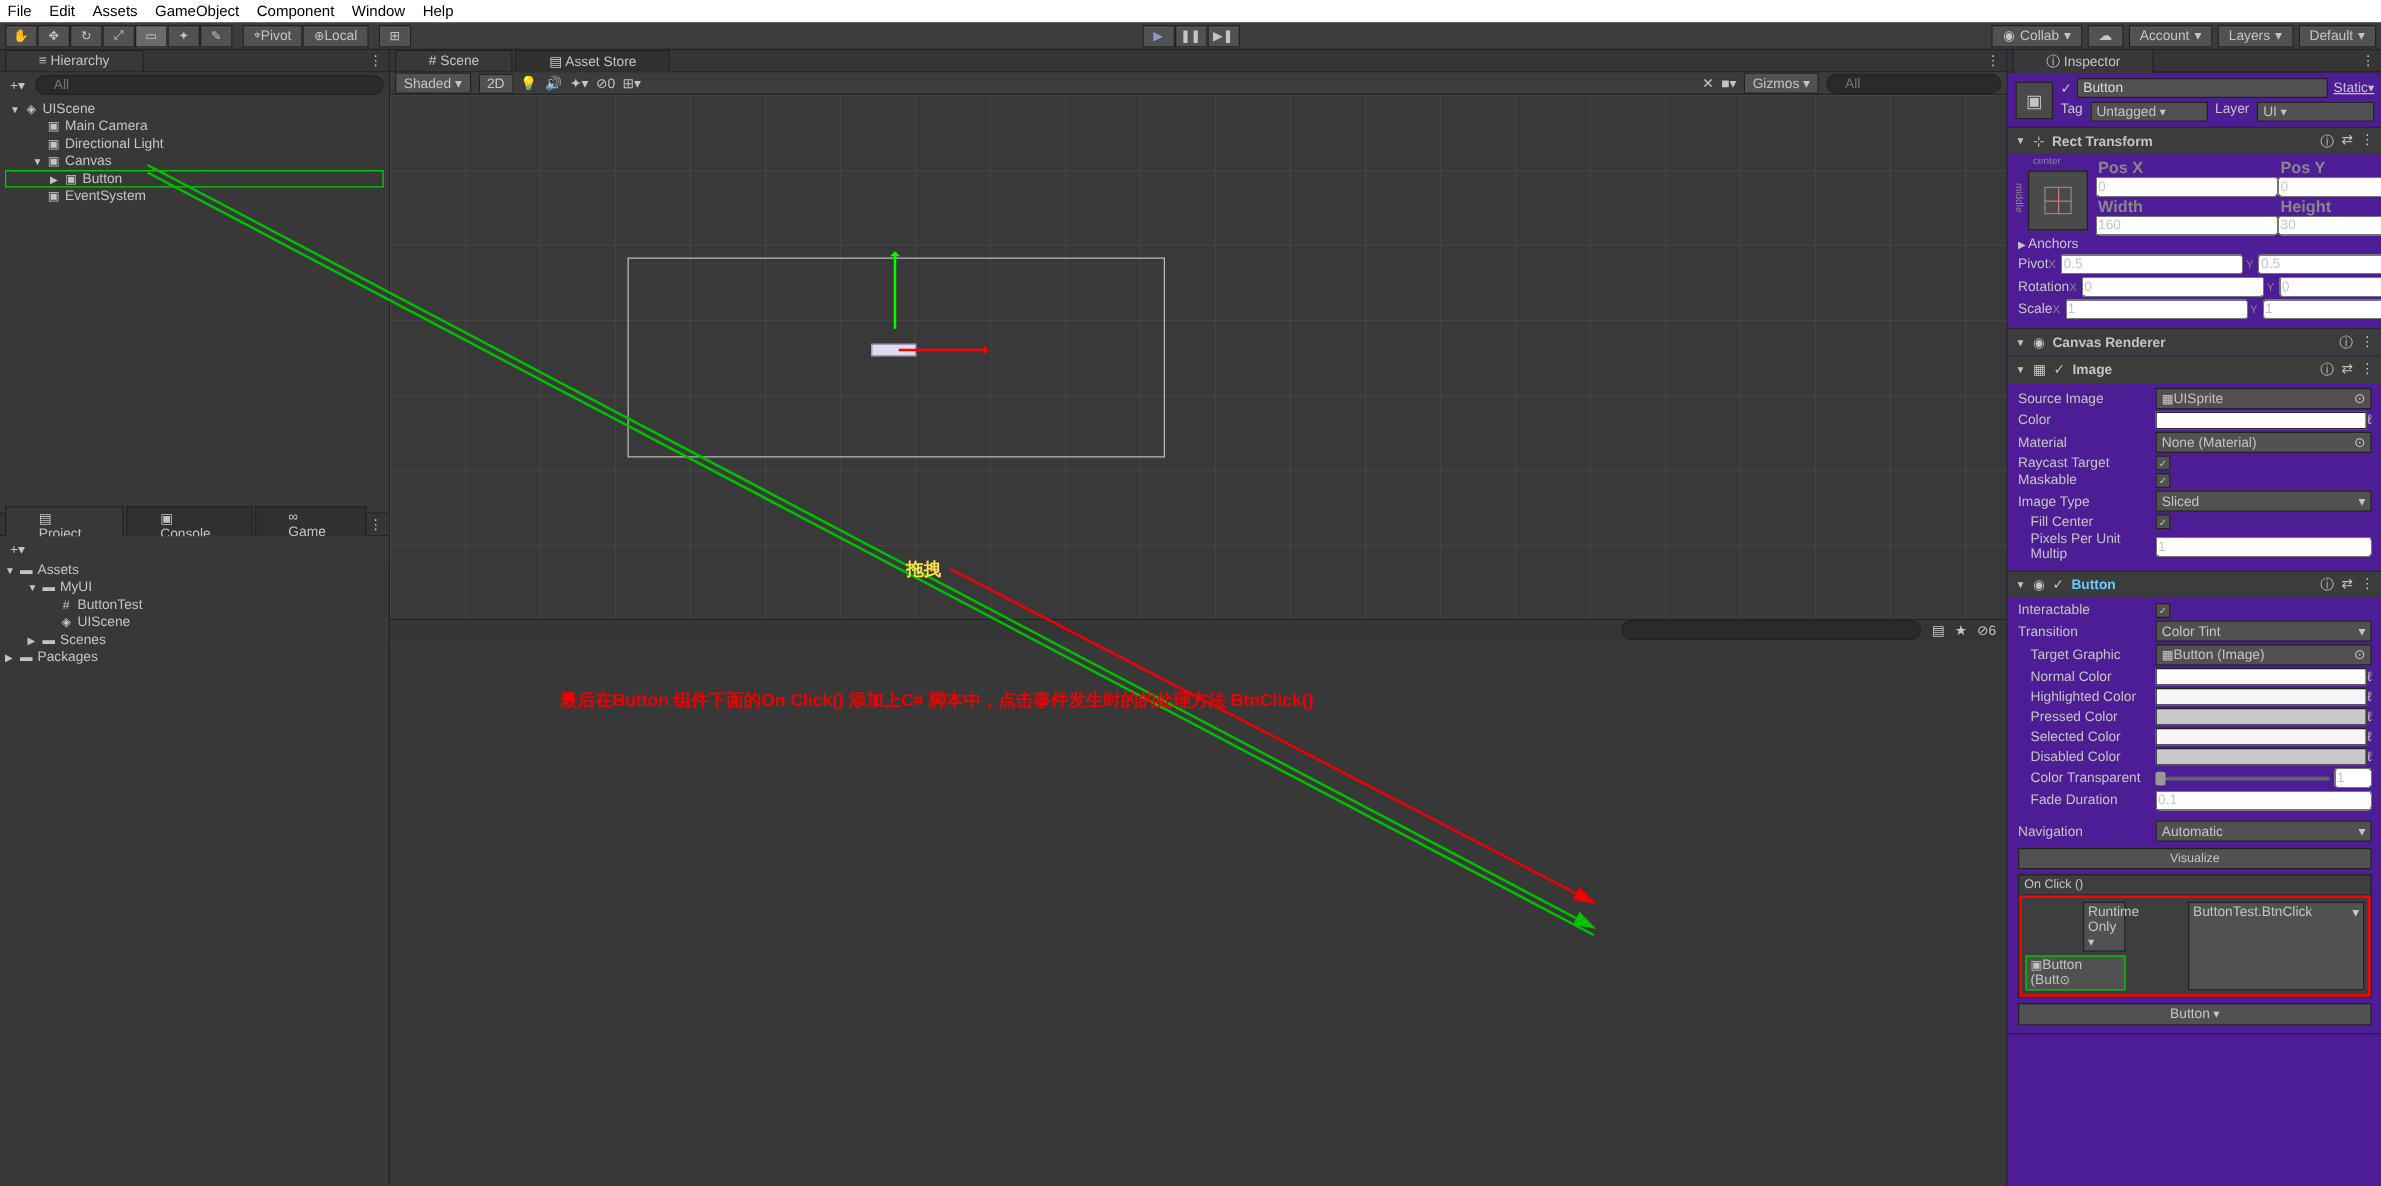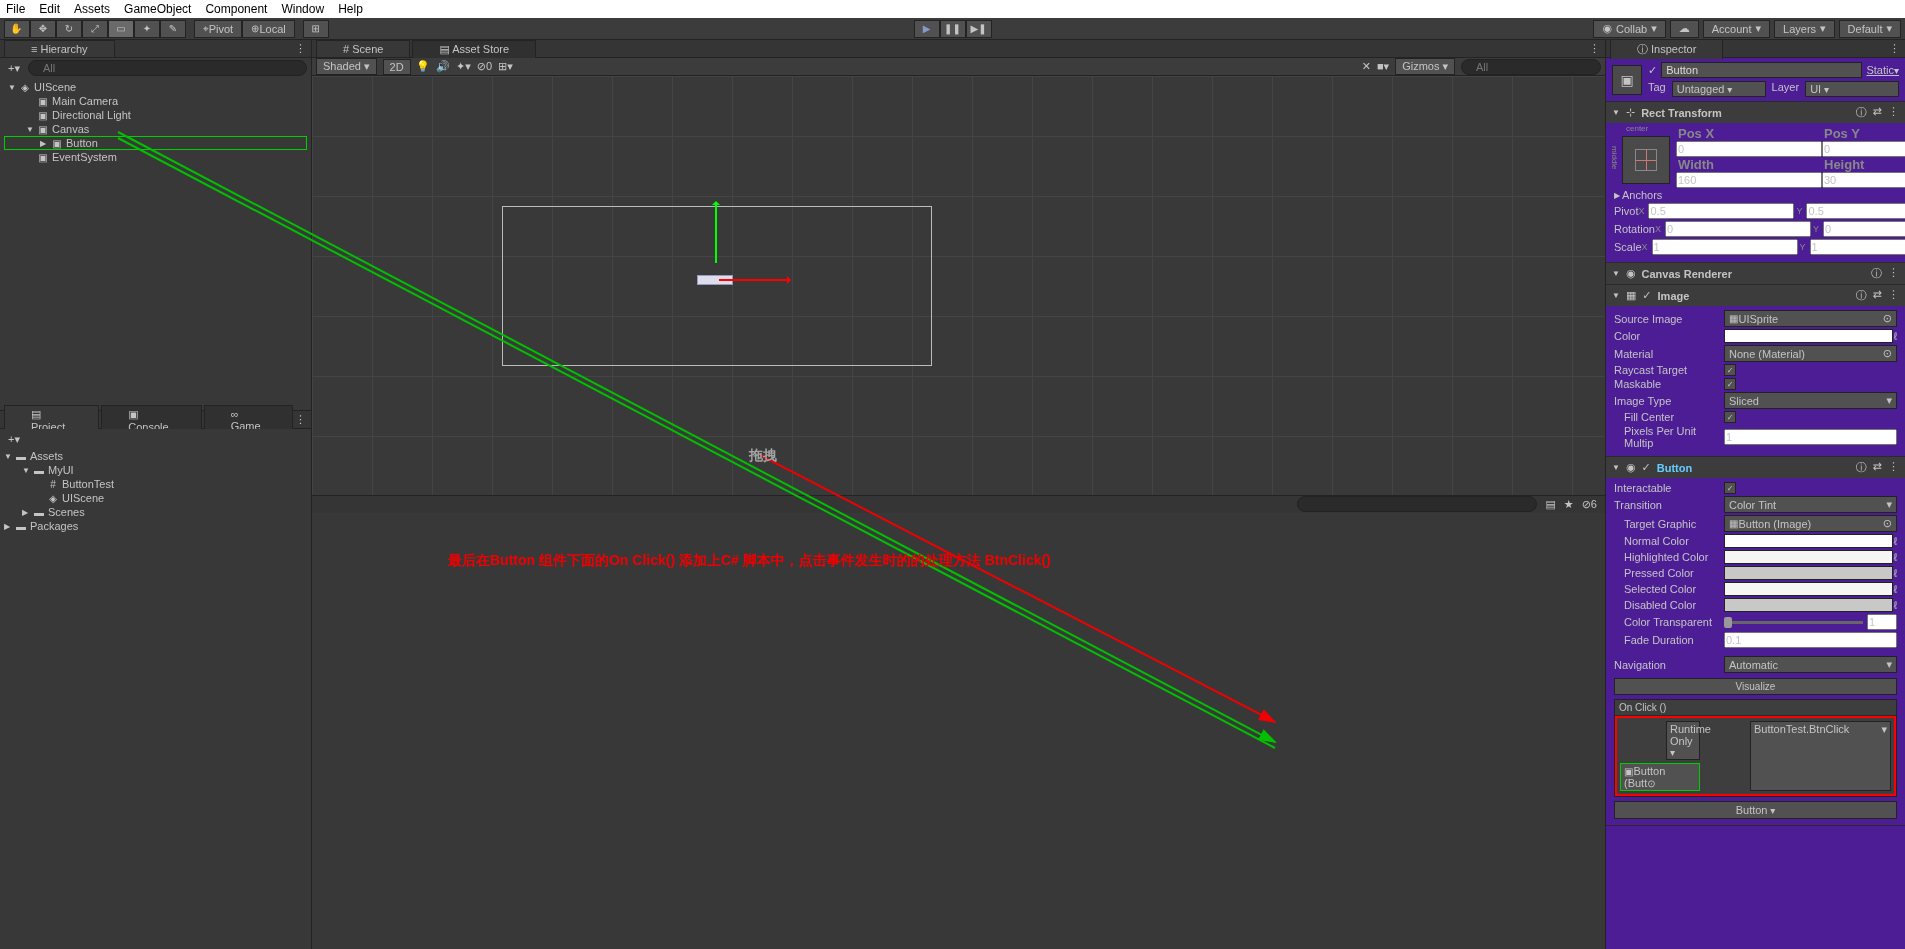--- a/index.html
+++ b/index.html
@@ -547,14 +547,14 @@
         <path d="M0,0 L0,6 L9,3 z" fill="#00c000"></path>
       </marker>
     <marker id="ra" markerWidth="10" markerHeight="10" refX="8" refY="3" orient="auto">
         <path d="M0,0 L0,6 L9,3 z" fill="#f00000"></path>
       </marker>
   </defs>
   <line x1="118" y1="132" x2="1275" y2="742" stroke="#00c000" stroke-width="2" marker-end="url(#ga)"></line>
   <line x1="118" y1="138" x2="1275" y2="748" stroke="#00c000" stroke-width="2"></line>
   <line x1="760" y1="455" x2="1275" y2="722" stroke="#f00000" stroke-width="2" marker-end="url(#ra)"></line>
 </svg>
-<div class="annot" style="left:749px;top:447px;color:#a3a3a3">拖拽</div>
+<div class="annot" style="left:725px;top:447px;color:#fde047">拖拽</div>
 <div class="annot" style="left:448px;top:552px;color:#f00000">最后在Button 组件下面的On Click() 添加上C# 脚本中，点击事件发生时的的处理方法 BtnClick()</div>
 
 </body></html>

